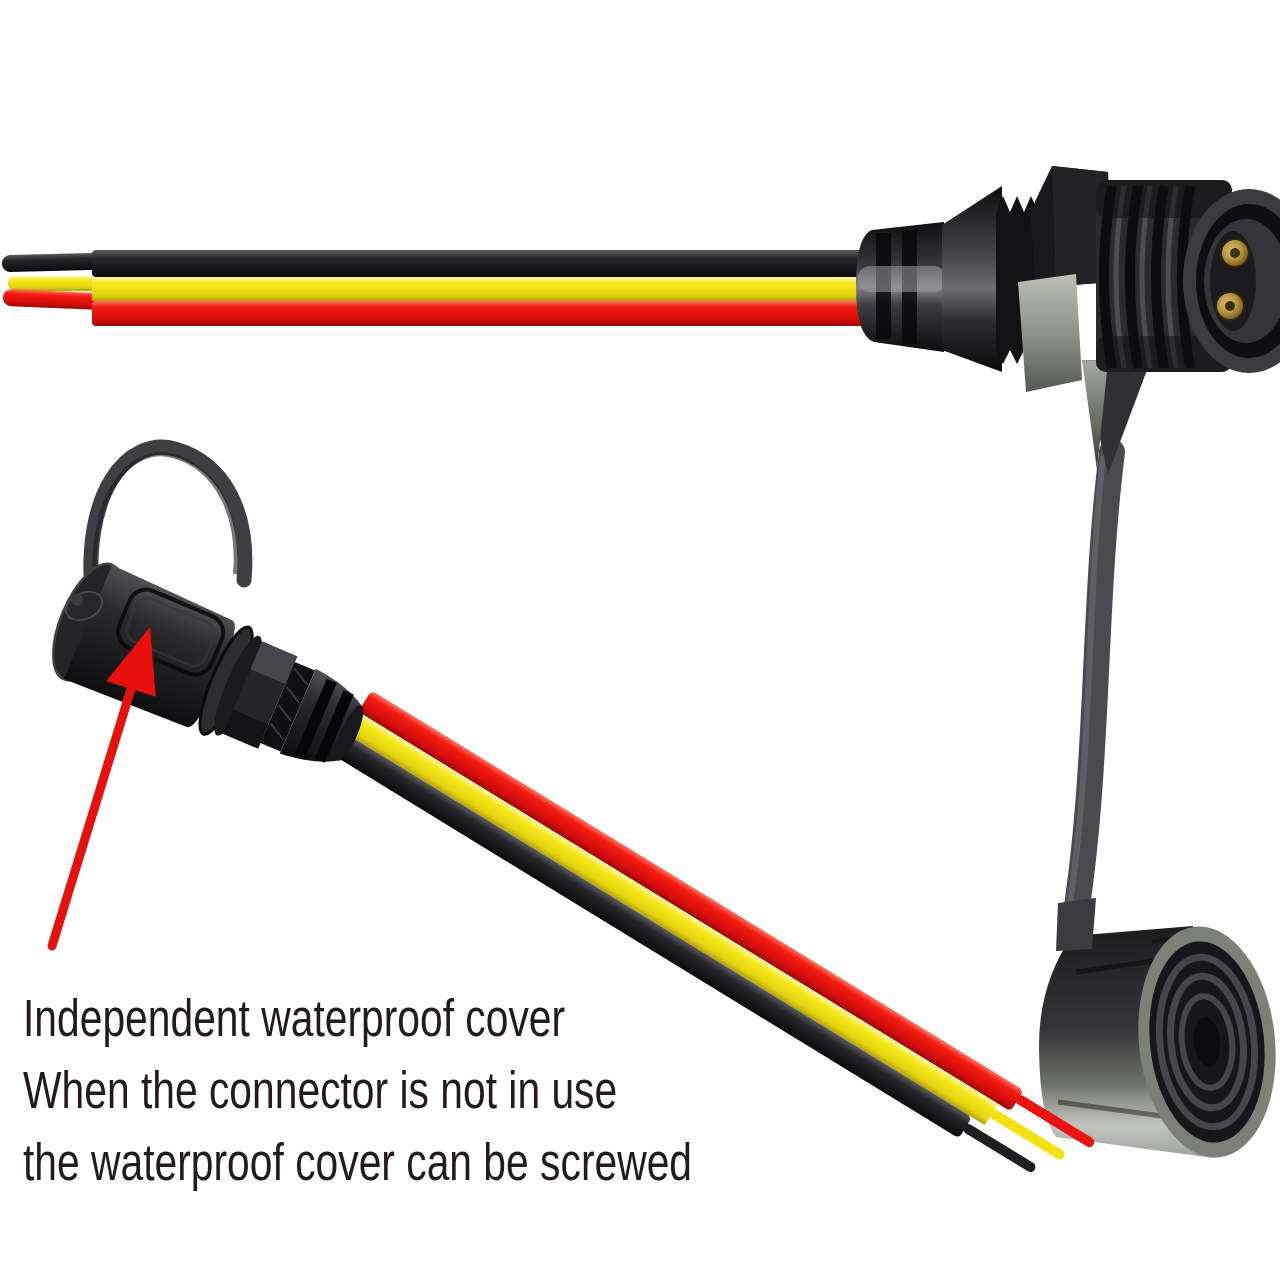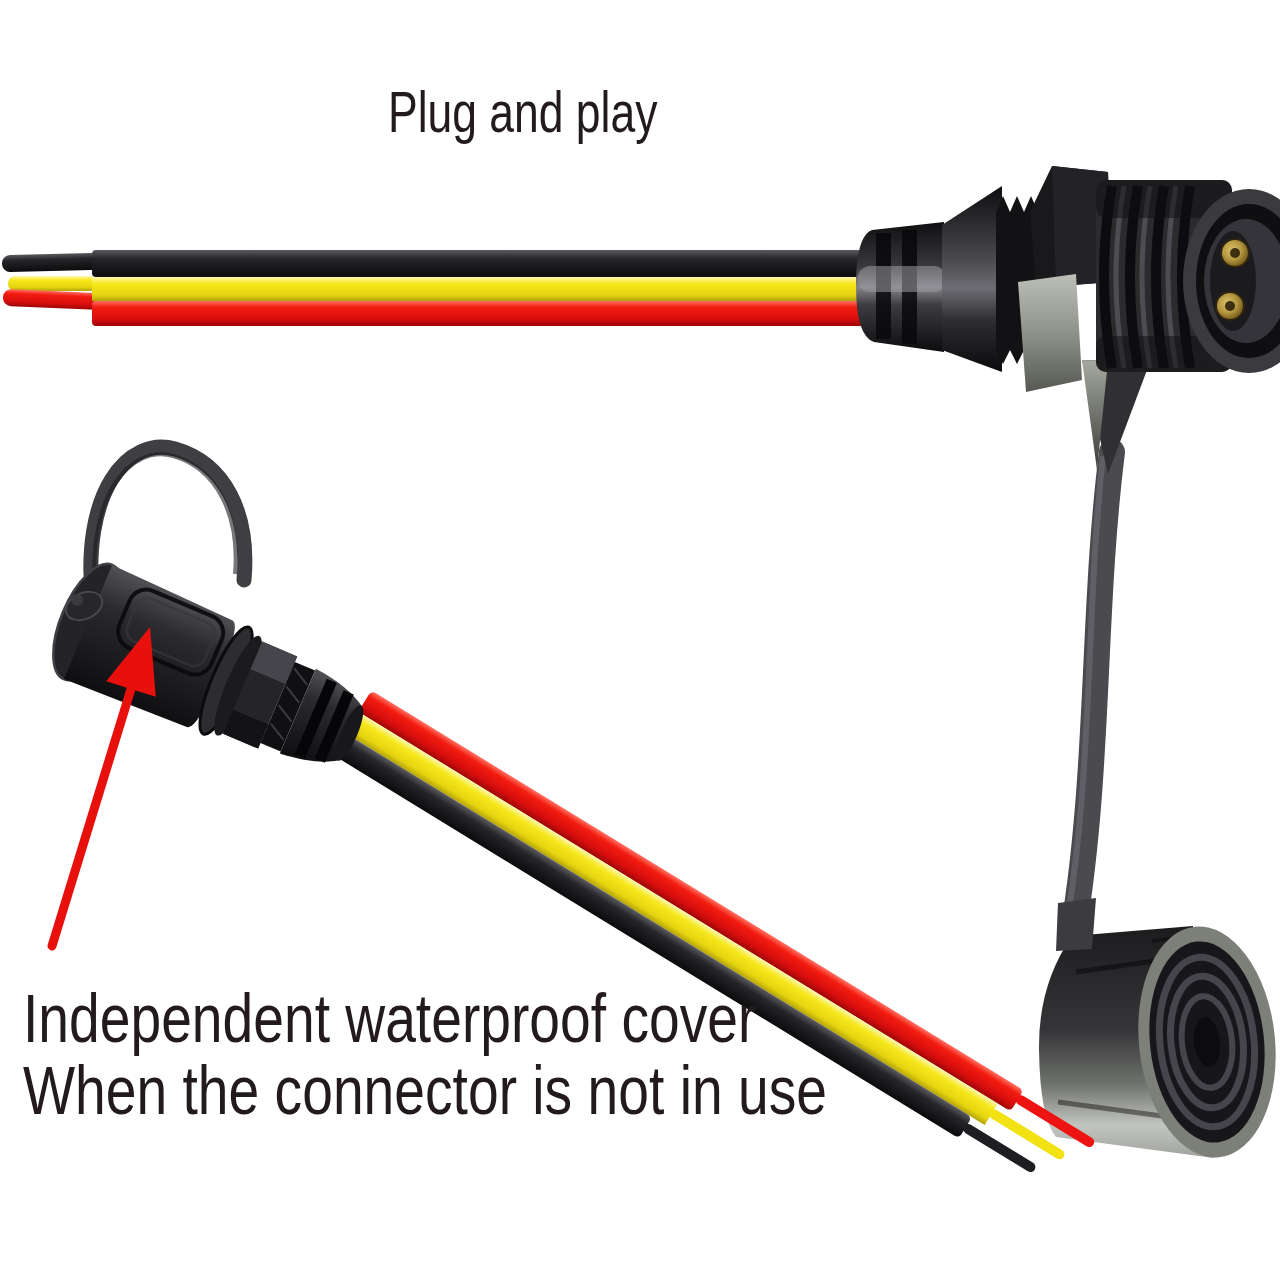--- a/index.html
+++ b/index.html
@@ -14,21 +14,21 @@
   .top-caption{
     position:absolute;left:63px;top:76px;width:920px;
     text-align:center;color:var(--text-color,#231a1c);
     font-size:57px;line-height:73px;font-weight:400;white-space:nowrap;
   }
   .top-caption .cline{display:block;}
   .top-caption .squeeze{display:inline-block;transform:scaleX(.78);transform-origin:center center;}
   .bottom-caption{
     position:absolute;left:23px;top:983px;
     color:var(--text-color,#231a1c);
-    font-size:69px;line-height:72px;font-weight:400;white-space:nowrap;
+    font-size:51px;line-height:72px;font-weight:400;white-space:nowrap;
   }
   .bottom-caption .cline{display:block;}
   .bottom-caption .squeeze{display:inline-block;transform:scaleX(.80);transform-origin:left center;}
   
   .fill-arrow{fill:var(--arrow-red,#e8100c);}
   .stroke-arrow{stroke:var(--arrow-red,#e8100c);}
   .stroke-strap{stroke:var(--strap-gray,#4a4a4f);}
   .fill-wire-red{fill:var(--wire-red,#ee1313);}
   .fill-wire-yellow{fill:var(--wire-yellow,#f2e113);}
   .fill-wire-black{fill:var(--wire-black,#1e1e22);}
@@ -204,21 +204,21 @@
     <circle cx="77" cy="600" r="6" fill="#3a3a3f"></circle>
   </g>
 
   <g>
     <line x1="52" y1="946" x2="131" y2="689" class="stroke-arrow" stroke-width="9" stroke-linecap="round"></line>
     <polygon points="150,627 155.8,696.7 106.2,681.3" class="fill-arrow"></polygon>
   </g>
 </svg>
 
 <div class="top-caption">
-  <span class="cline"><span class="squeeze">Plug and play</span></span>
 </div>
 
 <div class="bottom-caption">
   <span class="cline"><span class="squeeze">Independent waterproof cover</span></span>
   <span class="cline"><span class="squeeze">When the connector is not in use</span></span>
+  <span class="cline"><span class="squeeze">the waterproof cover can be screwed</span></span>
 </div>
 
 </div>
 
 </body></html>

